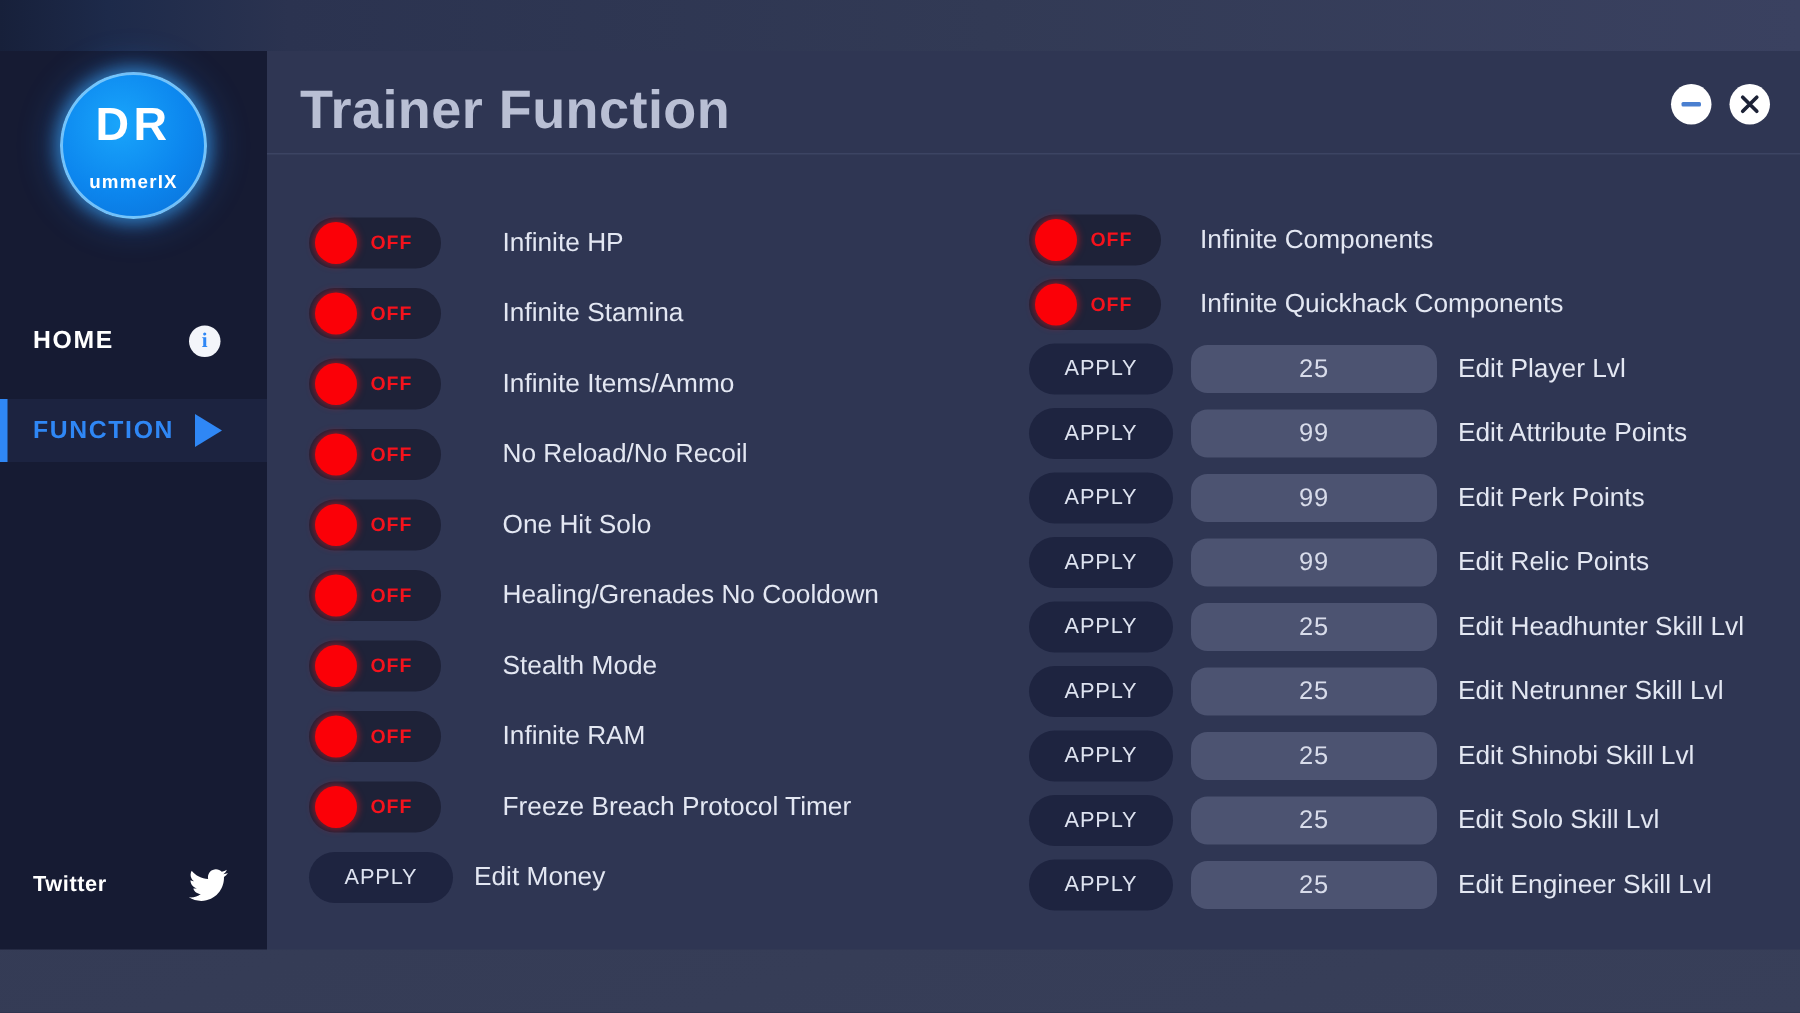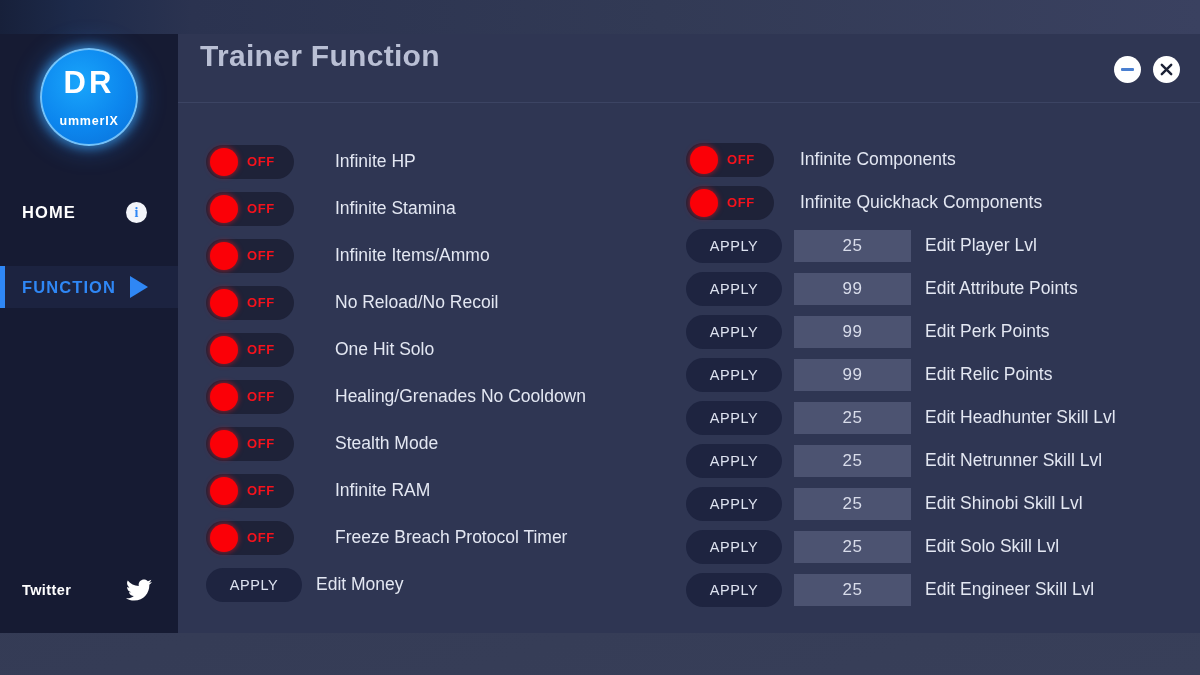--- a/index.html
+++ b/index.html
@@ -45,21 +45,21 @@
     line-height: 1; margin-bottom: 1px;
   }
   .logo-sub {
     color: #ffffff; font-size: 12.5px; font-weight: bold; letter-spacing: 0.8px; line-height: 1; margin-top: 16px;
   }
 
   .nav-item {
     position: absolute; left: 0; width: 178px; height: 42px;
     display: flex; align-items: center;
   }
-  .nav-home { top: 157px; text-align: center; }
+  .nav-home { top: 172px; text-align: center; }
   .nav-function { top: 232px; background: #1c2340; }
   .nav-function .accent {
     position: absolute; left: 0; top: 0; width: 5px; height: 42px; background: #2f87f5;
   }
   .nav-label {
     margin-left: 22px; font-size: 16.5px; font-weight: bold; letter-spacing: 1.1px;
     color: #ffffff;
   }
   .nav-function .nav-label { color: #2f87f5; }
   .info-icon {
@@ -89,22 +89,22 @@
   .panel {
     position: absolute; left: 178px; top: 34px; width: 1022px; height: 599px;
     background: #2f3653;
     z-index: 4;
   }
   .panel-header {
     position: absolute; left: 0; top: 0; width: 1022px; height: 69px;
     border-bottom: 1px solid #3c4463;
   }
   .panel-title {
-    position: absolute; left: 22px; top: 5px;
-    font-size: 30px; font-weight: bold; color: #b9bfd4; letter-spacing: 0.3px;
+    position: absolute; left: 22px; top: 18px;
+    font-size: 36px; font-weight: bold; color: #b9bfd4; letter-spacing: 0.3px;
   }
   .win-btn {
     position: absolute; top: 22px; width: 27px; height: 27px; border-radius: 50%;
     background: #ffffff; display: flex; align-items: center; justify-content: center;
   }
   .win-min { left: 936px; }
   .win-close { left: 975px; }
   .min-glyph { width: 13px; height: 3px; background: #4a7fd0; border-radius: 1px; }
 
   
@@ -136,21 +136,21 @@
     display: flex; align-items: center; justify-content: center; flex: 0 0 auto;
     color: #dde2ef; font-size: 14.5px; letter-spacing: 0.6px;
   }
 
   .value-field {
     height: 32px; background: #4c5371; margin-left: 12px;
     display: flex; align-items: center; justify-content: center; flex: 0 0 auto;
     color: #d8dcea; font-size: 17px; letter-spacing: 0.5px;
   }
   .col-left .value-field { width: 143px; }
-  .col-right .value-field { width: 117px; }
+  .col-right .value-field { width: 164px; border-radius: 11px; }
 
   .row-label {
     margin-left: 14px; color: #e3e7f2; font-size: 17.5px; white-space: nowrap;
   }
   .col-left .toggle + .row-label { margin-left: 41px; }
   .col-right .toggle + .row-label { margin-left: 26px; }
 </style>
 </head>
 <body>
 

